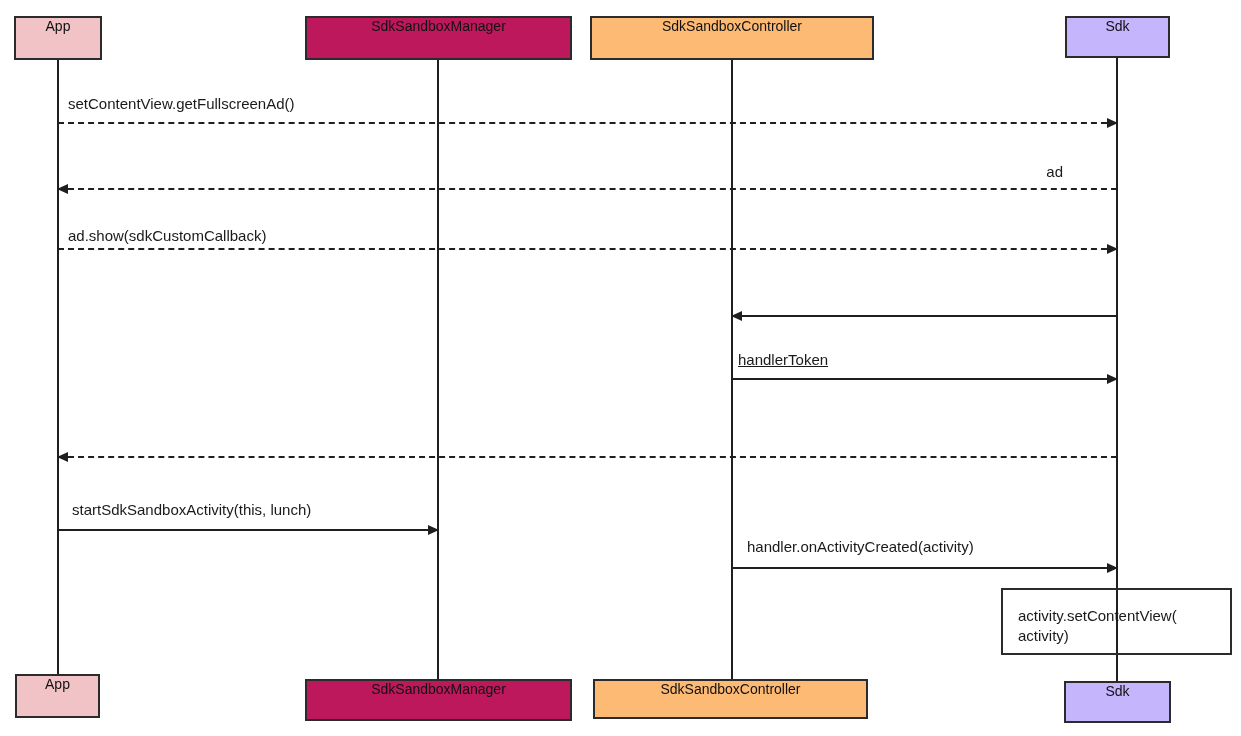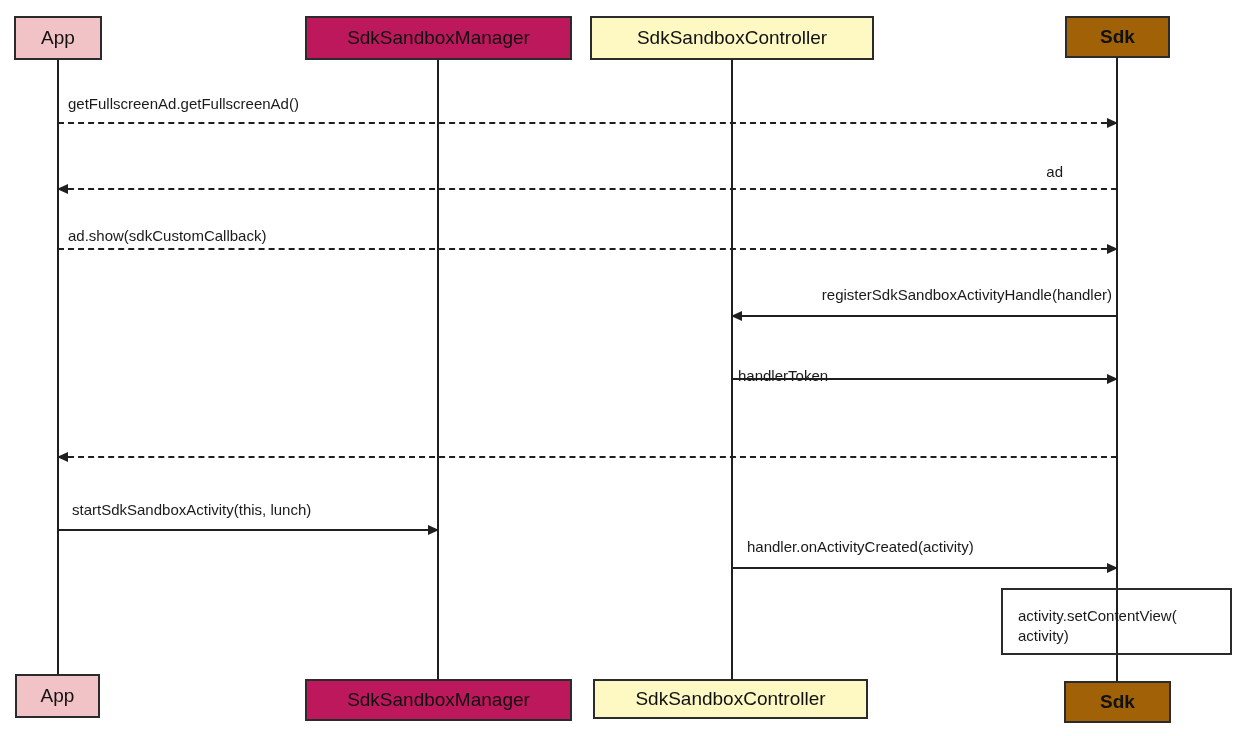--- a/index.html
+++ b/index.html
@@ -9,31 +9,31 @@
     height: 736px;
     background: #ffffff;
     font-family: "Liberation Sans", sans-serif;
     color: #1a1a1a;
     overflow: hidden;
   }
   .actor-box {
     position: absolute;
     border: 2px solid #2b2b2b;
     display: flex;
-    align-items: center;
+    align-items: flex-start;
     justify-content: center;
-    font-size: 19px;
+    font-size: 14px;
     color: #111;
     box-sizing: border-box;
     z-index: 3;
   }
   .fill-app        { background: #f1c3c6; }
   .fill-manager    { background: #be185d; }
-  .fill-controller { background: #fef9c3; }
-  .fill-sdk        { background: #a16207; font-weight: bold; }
+  .fill-controller { background: #fdba74; }
+  .fill-sdk        { background: #c4b5fd; }
   .lifeline {
     position: absolute;
     width: 0;
     border-left: 2px solid #1f1f1f;
     z-index: 1;
   }
   .msg-line {
     position: absolute;
     height: 0;
     z-index: 2;
@@ -84,41 +84,40 @@
   <div class="actor-box fill-manager" style="left:305px; top:16px; width:267px; height:44px;">
       <span>SdkSandboxManager</span>
     </div>
   <div class="actor-box fill-controller" style="left:590px; top:16px; width:284px; height:44px;">
       <span>SdkSandboxController</span>
     </div>
   <div class="actor-box fill-sdk" style="left:1065px;top:16px; width:105px; height:42px;">
       <span>Sdk</span>
     </div>
 
-  <span class="msg-label" style="left:68px; top:95px;">getFullscreenAd.getFullscreenAd()</span>
+  <span class="msg-label" style="left:68px; top:95px;">setContentView.getFullscreenAd()</span>
   <div class="msg-line dashed" style="left:58px; top:122px; width:1059px;">
     <div class="arrowhead right"></div>
   </div>
 
   <span class="msg-label" style="right:178px; top:163px;">ad</span>
   <div class="msg-line dashed" style="left:58px; top:188px; width:1059px;">
     <div class="arrowhead left"></div>
   </div>
 
   <span class="msg-label" style="left:68px; top:221px;margin-top:6px;">ad.show(sdkCustomCallback)</span>
   <div class="msg-line dashed" style="left:58px; top:248px; width:1059px;">
     <div class="arrowhead right"></div>
   </div>
 
-  <span class="msg-label" style="right:129px; top:286px;">registerSdkSandboxActivityHandle(handler)</span>
   <div class="msg-line solid" style="left:732px; top:315px; width:385px;">
     <div class="arrowhead left"></div>
   </div>
 
-  <span class="msg-label" style="left:738px; top:367px;">handlerToken</span>
+  <span class="msg-label" style="left:738px; top:351px;text-decoration:underline;">handlerToken</span>
   <div class="msg-line solid" style="left:732px; top:378px; width:385px;">
     <div class="arrowhead right"></div>
   </div>
 
   <div class="msg-line dashed" style="left:58px; top:456px; width:1059px;">
     <div class="arrowhead left"></div>
   </div>
 
   <span class="msg-label" style="left:72px; top:501px;">startSdkSandboxActivity(this, lunch)</span>
   <div class="msg-line solid" style="left:58px; top:529px; width:380px;">

